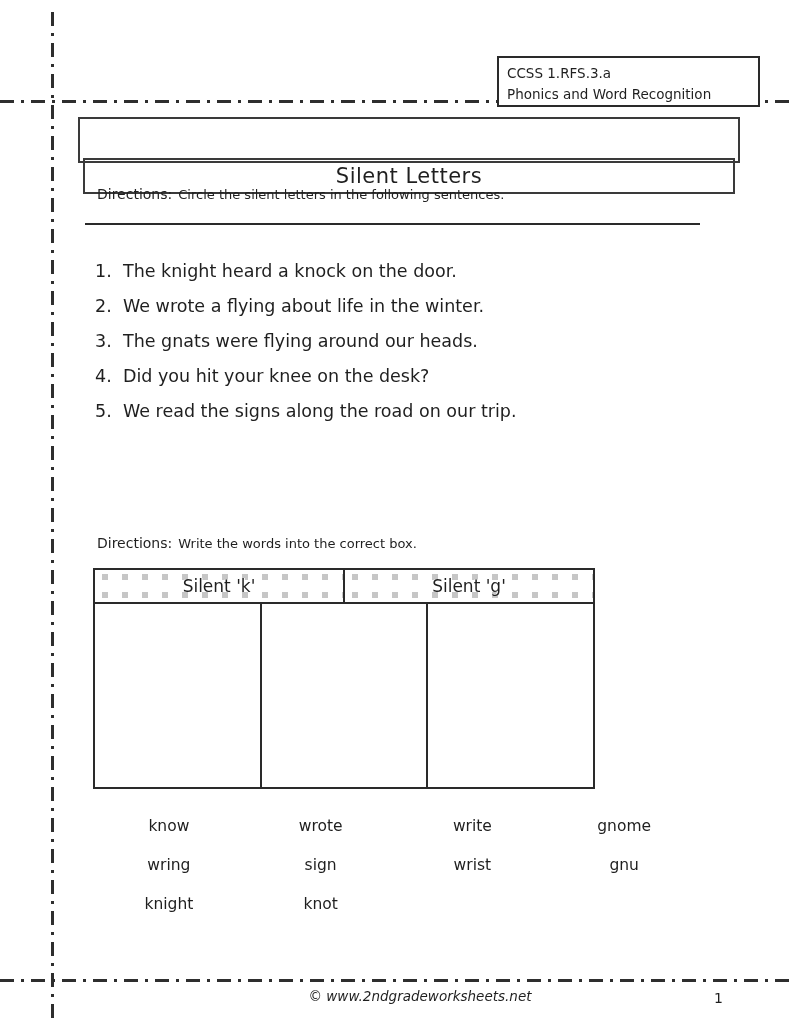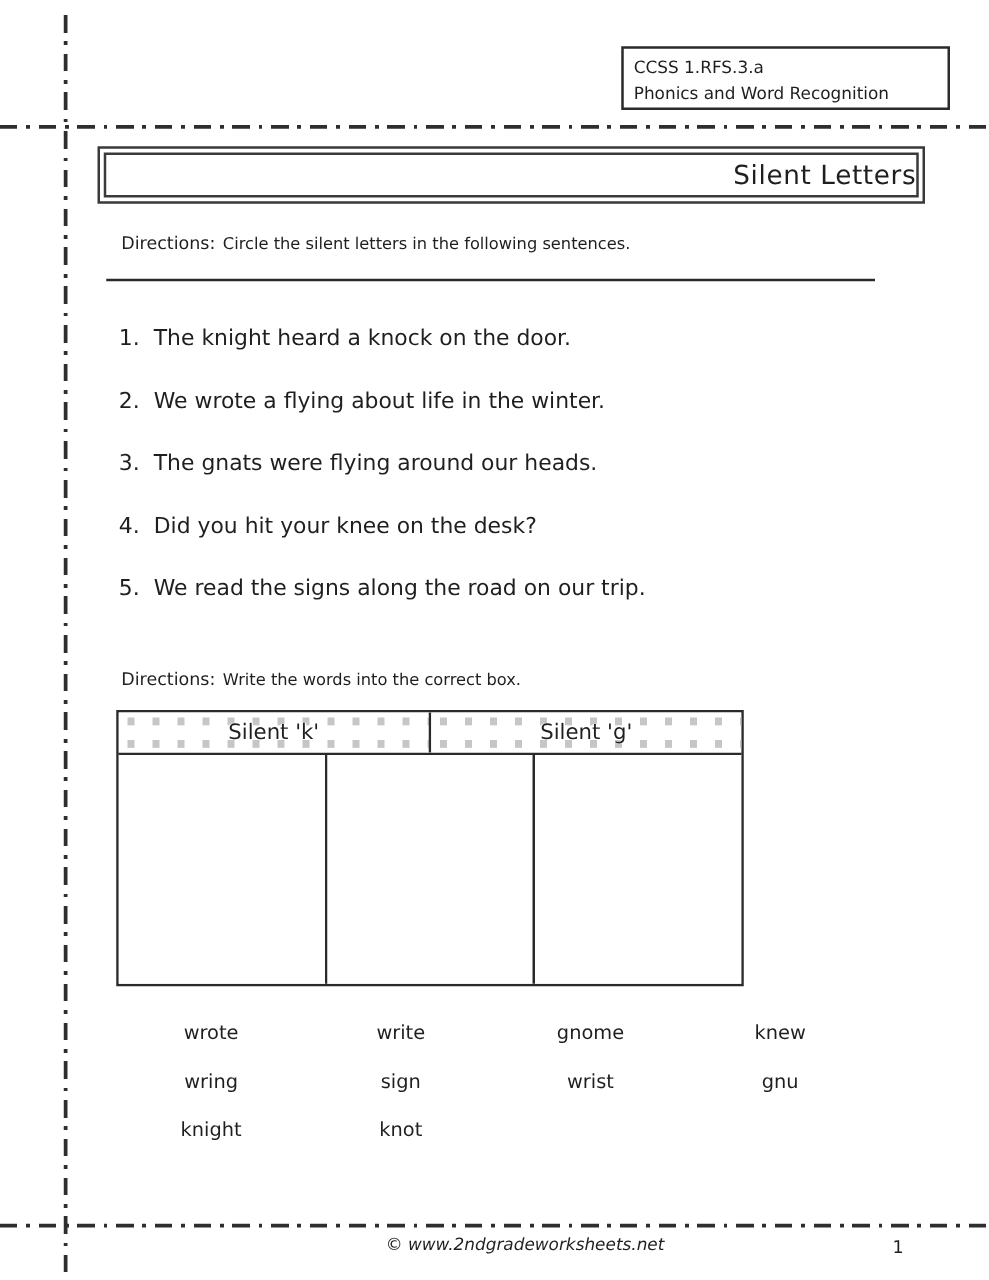--- a/index.html
+++ b/index.html
@@ -24,48 +24,48 @@
 
   
   .name-row { position:absolute; left:80px; top:66px; font-size:21px; white-space:nowrap; }
   .name-blank {
     display:inline-block; width:352px; height:1.05em; vertical-align:baseline;
     border-bottom:2.5px solid #1f1f1f; margin-left:2px;
   }
 
   
   .ccss-box {
-    position:absolute; left:497px; top:37px; width:263px; height:51px;
+    position:absolute; left:497px; top:56px; width:263px; height:51px;
     border:2px solid #2a2a2a; background:#fff; box-sizing:border-box;
     padding:5px 8px 0 8px; font-size:13.5px; line-height:1.55;
   }
 
   
   .title-box {
     position:absolute; left:78px; top:117px; width:662px; height:46px;
     border:2px solid #3a3a3a; box-sizing:border-box; padding:3px; background:#fff;
   }
   .title-inner {
     border:2px solid #3a3a3a; height:100%; box-sizing:border-box;
-    display:flex; align-items:center; justify-content:flex-end;
-    font-size:21px; letter-spacing:0.5px;
+    display:flex; align-items:center; justify-content:center;
+    font-size:21px; letter-spacing:0.5px;margin-top:36px;
   }
 
   
   .directions { position:absolute; white-space:nowrap; }
   .directions-1 { left:97px; top:184px; }
   .directions-2 { left:97px; top:533px; }
   .dir-label { font-size:14px; }
   .dir-text { font-size:13px; margin-left:6px; }
   .dir-underline { position:absolute; left:85px; top:223px; width:615px; height:2px; background:#2a2a2a; }
 
   
   .sentences {
     position:absolute; left:95px; top:260px;
-    display:flex; flex-direction:column; gap:28px;
+    display:flex; flex-direction:column; gap:13px;
     font-size:17.5px; line-height:22px;
   }
   .snum { display:inline-block; min-width:28px; }
 
   
   .sort-table {
     position:absolute; left:93px; top:568px; width:502px;
     border:2px solid #2a2a2a; box-sizing:border-box; background:#fff;
   }
   .sort-row { display:flex; }
@@ -146,24 +146,24 @@
       <div class="sort-header-cell">Silent 'g'</div>
     </div>
     <div class="sort-row">
       <div class="sort-body-cell"></div>
       <div class="sort-body-cell"></div>
       <div class="sort-body-cell"></div>
     </div>
   </div>
 
   <div class="word-bank">
+    <span>know</span>
     <span>wrote</span>
     <span>write</span>
     <span>gnome</span>
-    <span>knew</span>
     <span>wring</span>
     <span>sign</span>
     <span>wrist</span>
     <span>gnu</span>
     <span>knight</span>
     <span>knot</span>
   </div>
 
   <div class="footer-copyright">© www.2ndgradeworksheets.net</div>
   <div class="page-number">1</div>

